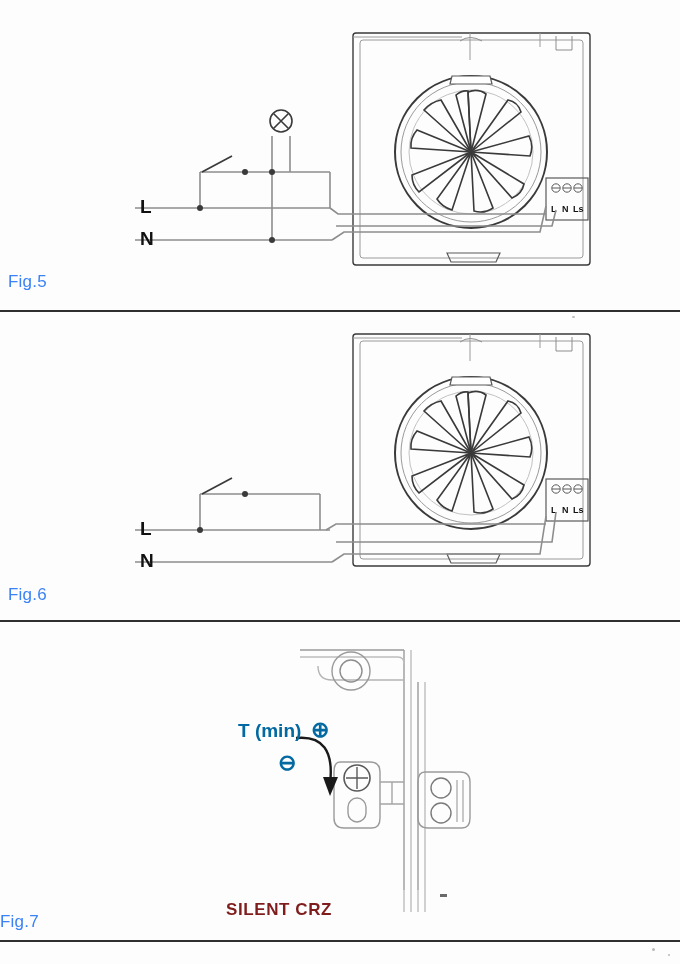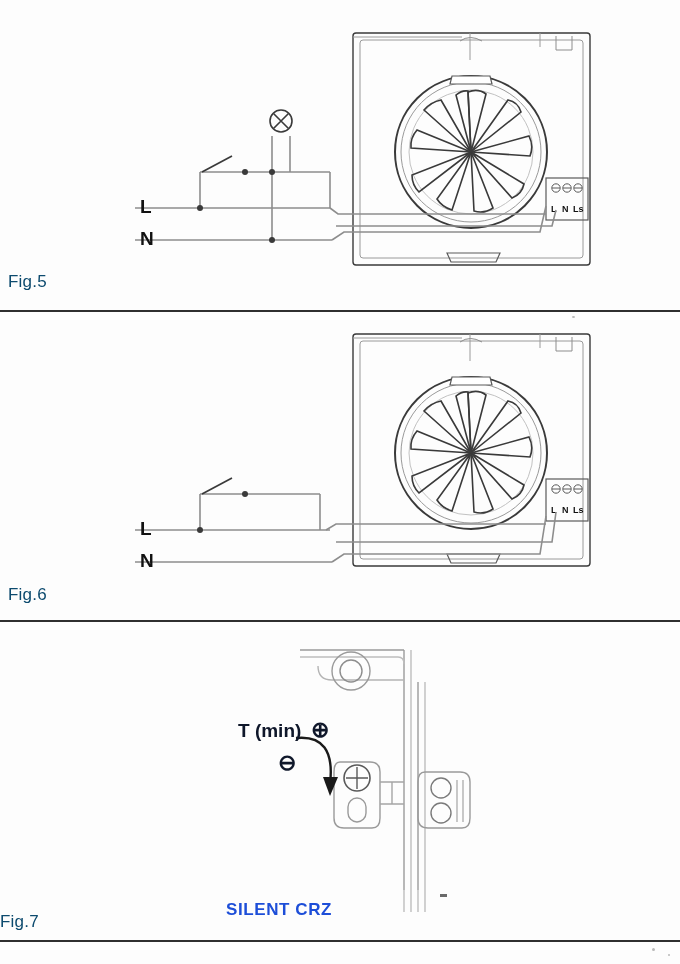--- a/index.html
+++ b/index.html
@@ -40,21 +40,21 @@
     height: 2px;
     background: #2f2f2f;
   }
   #rule-1 { top: 310px; }
   #rule-2 { top: 620px; }
   #rule-3 { top: 940px; }
 
   .fig-caption {
     position: absolute;
     font-size: 17px;
-    color: #0c4a6e;
+    color: #3b82f6;
     letter-spacing: 0.2px;
   }
   #cap-fig5 { left: 8px; top: 272px; }
   #cap-fig6 { left: 8px; top: 585px; }
   #cap-fig7 { left: 0; top: 912px; }
 
   .svg-layer {
     position: absolute;
     left: 0;
     top: 0;
@@ -72,28 +72,28 @@
     font-size: 9px;
     font-weight: bold;
     fill: #111;
   }
 
   .device-caption {
     position: absolute;
     font-weight: bold;
     font-size: 17px;
     letter-spacing: 0.6px;
-    color: #1d4ed8;
+    color: #7f1d1d;
   }
 
   .tmin-label {
     position: absolute;
     font-weight: bold;
     font-size: 19px;
-    color: #0f172a;
+    color: #0369a1;
   }
 
   .speck {
     position: absolute;
     background: #b9b9b9;
     border-radius: 50%;
   }
 </style>
 </head>
 <body>

